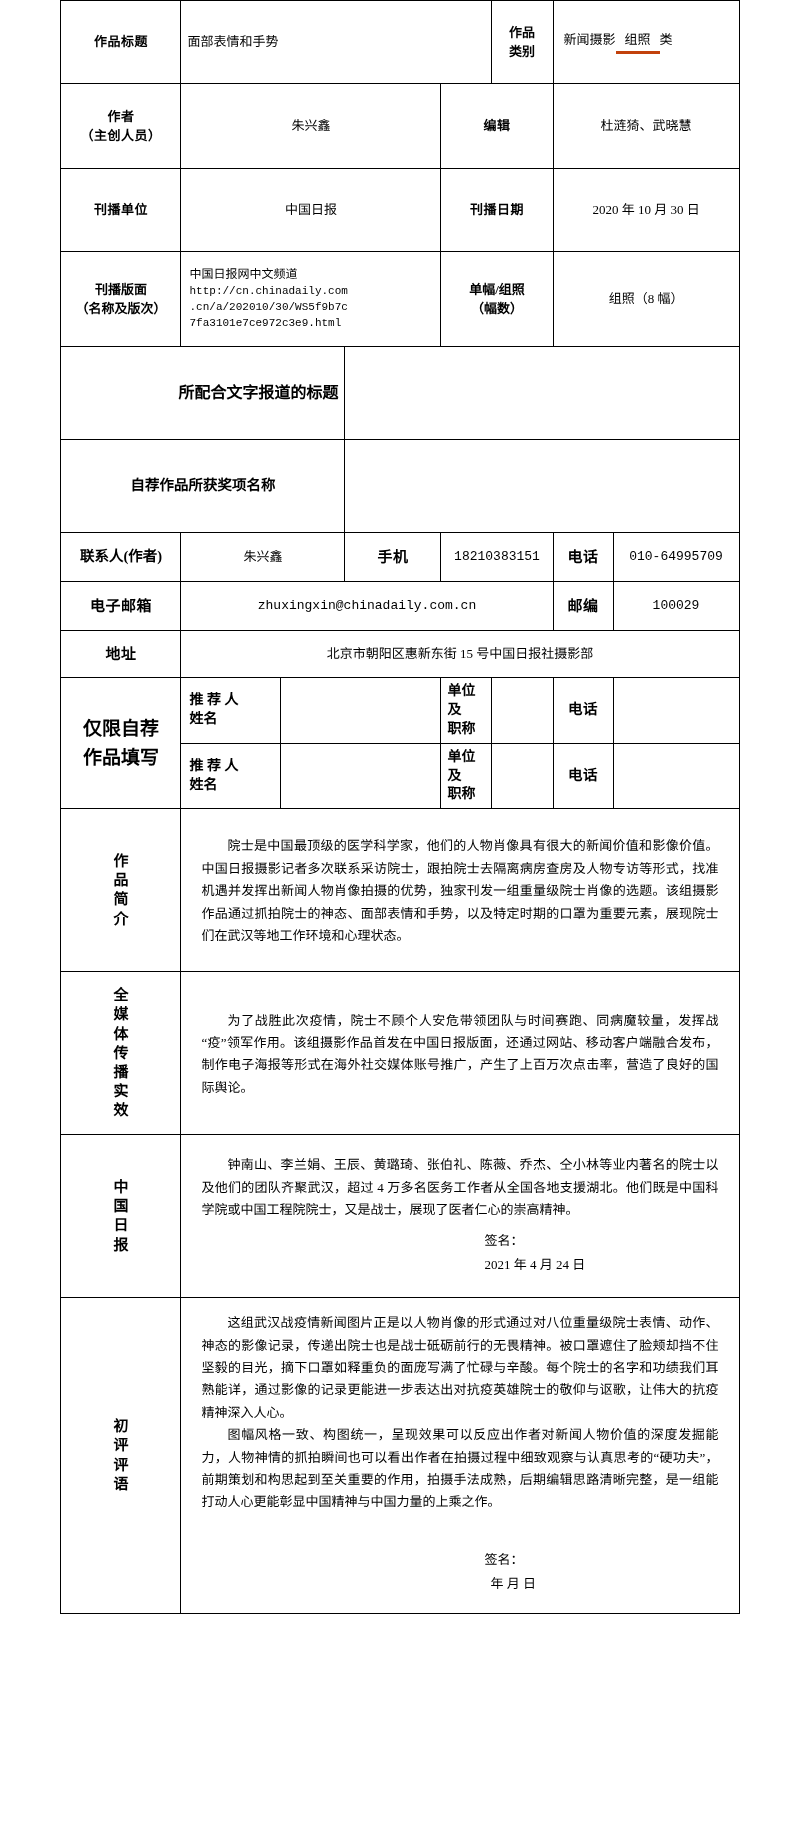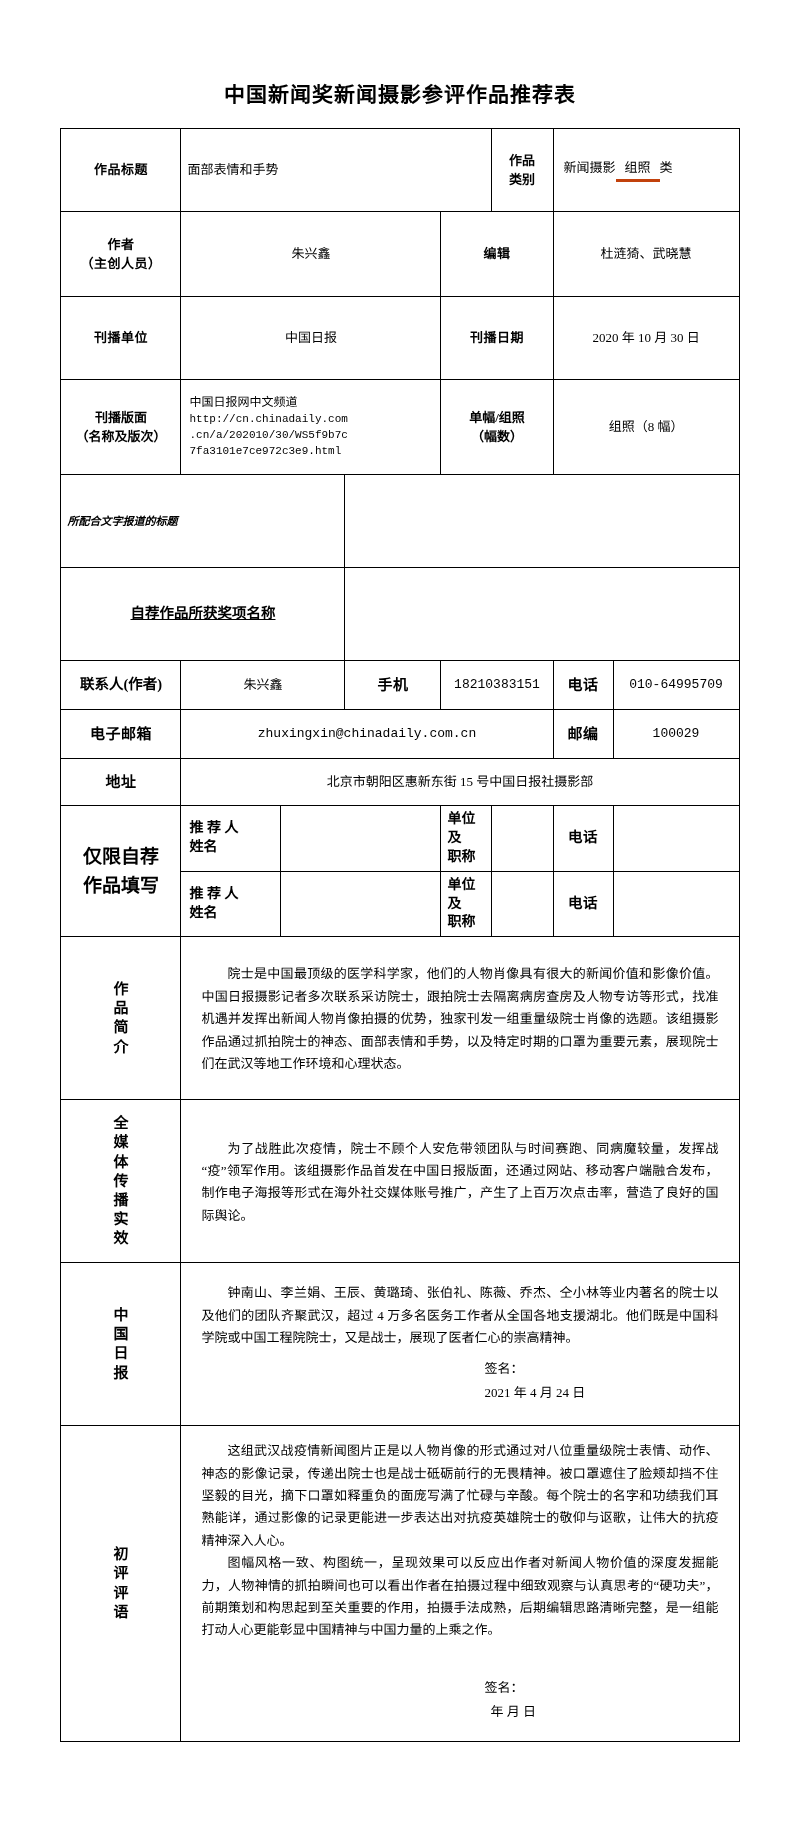--- a/index.html
+++ b/index.html
@@ -112,21 +112,20 @@
     text-align: left;
   }
   .bigbody { padding: 0; }
   .spacer-12 { height: 12px; }
 </style>
 </head>
 <body>
 
 <div class="page">
 
-  <div class="doc-title">中国新闻奖新闻摄影参评作品推荐表</div>
 
   <table class="form">
     <colgroup>
       <col style="width:120px">
       <col style="width:100px">
       <col style="width:64px">
       <col style="width:96px">
       <col style="width:50px">
       <col style="width:62px">
       <col style="width:60px">
@@ -175,26 +174,26 @@
         <div class="mono">7fa3101e7ce972c3e9.html</div>
       </td>
       <td class="lbl-sm" colspan="2">
         <div>单幅/组照</div>
         <div>（幅数）</div>
       </td>
       <td class="val" colspan="2">组照（8 幅）</td>
     </tr>
 
     <tr>
-      <td class="lbl-sm" colspan="3" style="height:84px;text-align:left;font-size:11px;font-style:italic;">所配合文字报道的标题</td>
+      <td class="lbl-sm" colspan="3" style="height:84px;text-align:right;font-size:16px;">所配合文字报道的标题</td>
       <td colspan="5"></td>
     </tr>
 
     <tr>
-      <td class="lbl-sm" colspan="3" style="height:84px;text-align:center;font-size:14.5px;text-decoration:underline;">自荐作品所获奖项名称</td>
+      <td class="lbl-sm" colspan="3" style="height:84px;text-align:center;font-size:14.5px;">自荐作品所获奖项名称</td>
       <td colspan="5"></td>
     </tr>
 
     <tr>
       <td class="lbl" style="height:40px;font-size:14.5px;letter-spacing:0;">联系人(作者)</td>
       <td class="val" colspan="2">朱兴鑫</td>
       <td class="lbl" style="font-size:15px;">手机</td>
       <td class="mono-center" colspan="2">18210383151</td>
       <td class="lbl" style="font-size:15px;">电话</td>
       <td class="mono-center">010-64995709</td>

